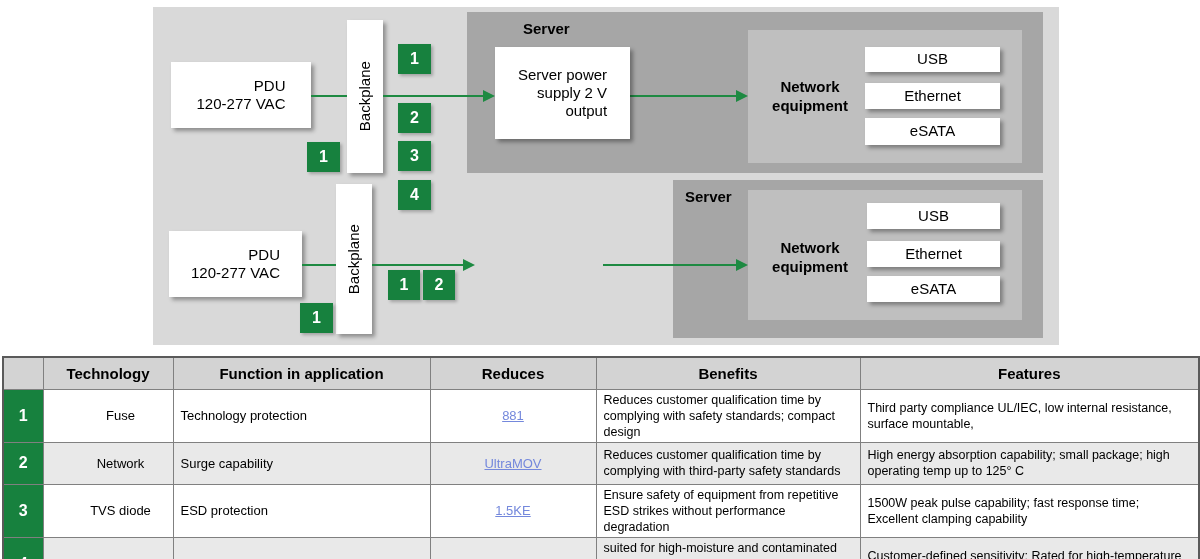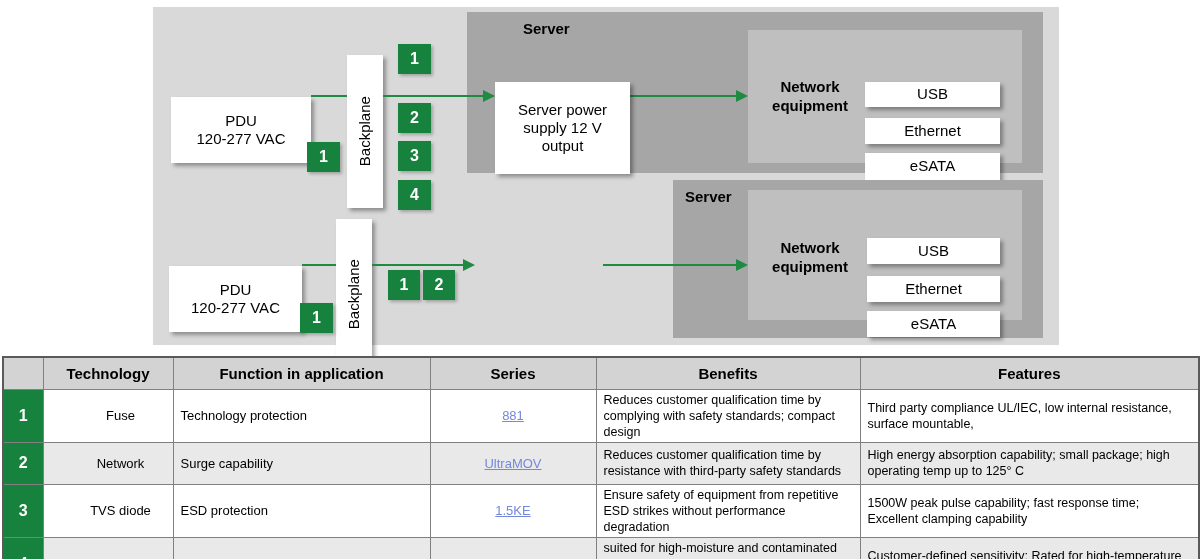--- a/index.html
+++ b/index.html
@@ -5,22 +5,22 @@
   * { margin:0; padding:0; box-sizing:border-box; }
   html,body { width:1200px; height:559px; background:#ffffff;
     font-family:"Liberation Sans", sans-serif; color:#000; }
   body { position:relative; overflow:hidden; }
 
   
   .diagram { position:absolute; left:153px; top:7px; width:906px; height:338px;
     background:#d9d9d9; }
   .abs { position:absolute;text-align:right; }
   .whitebox { background:#ffffff; box-shadow:3px 3px 4px rgba(0,0,0,0.35);
-    display:flex; align-items:center; justify-content:center; text-align:center;
-    font-size:15px; line-height:1.22; white-space:pre-line;margin-top:35px; }
+    display:flex; align-items:center; justify-content:center; 
+    font-size:15px; line-height:1.22; white-space:pre-line; }
   .serverbox { background:#a6a6a6; }
   .netbox { background:#bfbfbf; }
   .server-title { font-weight:bold; font-size:15px; }
   .net-label { font-weight:bold; font-size:15px; line-height:1.25;
     text-align:center; white-space:pre-line; }
   .portbox { font-size:15px; }
   .backplane span { transform:rotate(-90deg); white-space:nowrap; font-size:15px; }
   .marker { background:#17813e; color:#fff; font-weight:bold; font-size:16px;
     width:33px; height:30px; display:flex; align-items:center; justify-content:center;
     box-shadow:2px 2px 3px rgba(0,0,0,0.25); }
@@ -65,21 +65,21 @@
   <div class="abs marker" style="left:245px; top:134px;">3</div>
   <div class="abs marker" style="left:245px; top:173px;">4</div>
 
   <div class="abs hline" style="left:158px; top:88px; width:36px;"></div>
   <div class="abs hline" style="left:230px; top:88px; width:100px;"></div>
   <div class="abs ahead" style="left:330px; top:83px;"></div>
   <div class="abs hline" style="left:477px; top:88px; width:106px;"></div>
   <div class="abs ahead" style="left:583px; top:83px;"></div>
 
   <div class="abs whitebox" style="left:342px; top:40px; width:135px; height:92px;">Server power
-supply 12 V
+supply 2 V
 output</div>
 
   <div class="abs netbox" style="left:595px; top:23px; width:274px; height:133px;"></div>
   <div class="abs net-label" style="left:597px; top:71px; width:120px;">Network
 equipment</div>
 
   <div class="abs whitebox portbox" style="left:712px; top:40px; width:135px; height:25px;">USB</div>
   <div class="abs whitebox portbox" style="left:712px; top:76px; width:135px; height:26px;">Ethernet</div>
   <div class="abs whitebox portbox" style="left:712px; top:111px; width:135px; height:27px;">eSATA</div>
 
@@ -121,40 +121,40 @@
       <col style="width:257px;">
     <col style="width:166px;">
       <col style="width:264px;">
       <col style="width:339px;">
   </colgroup>
   <thead>
     <tr>
       <th></th>
       <th>Technology</th>
       <th>Function in application</th>
-      <th>Series</th>
+      <th>Reduces</th>
       <th>Benefits</th>
       <th>Features</th>
     </tr>
   </thead>
   <tbody>
     <tr>
       <td class="num-cell">1</td>
       <td class="c-tech">Fuse</td>
       <td>Technology protection</td>
       <td class="c-series"><span class="link">881</span></td>
       <td class="c-small">Reduces customer qualification time by complying with safety standards; compact design</td>
       <td class="c-small">Third party compliance UL/IEC, low internal resistance, surface mountable,</td>
     </tr>
     <tr class="alt">
       <td class="num-cell">2</td>
       <td class="c-tech">Network</td>
       <td>Surge capability</td>
       <td class="c-series"><span class="link">UltraMOV</span></td>
-      <td class="c-small">Reduces customer qualification time by resistance with third-party safety standards</td>
+      <td class="c-small">Reduces customer qualification time by complying with third-party safety standards</td>
       <td class="c-small">High energy absorption capability; small package; high operating temp up to 125° C</td>
     </tr>
     <tr>
       <td class="num-cell">3</td>
       <td class="c-tech">TVS diode</td>
       <td>ESD protection</td>
       <td class="c-series"><span class="link">1.5KE</span></td>
       <td class="c-small">Ensure safety of equipment from repetitive ESD strikes without performance degradation</td>
       <td class="c-small">1500W peak pulse capability; fast response time; Excellent clamping capability</td>
     </tr>

